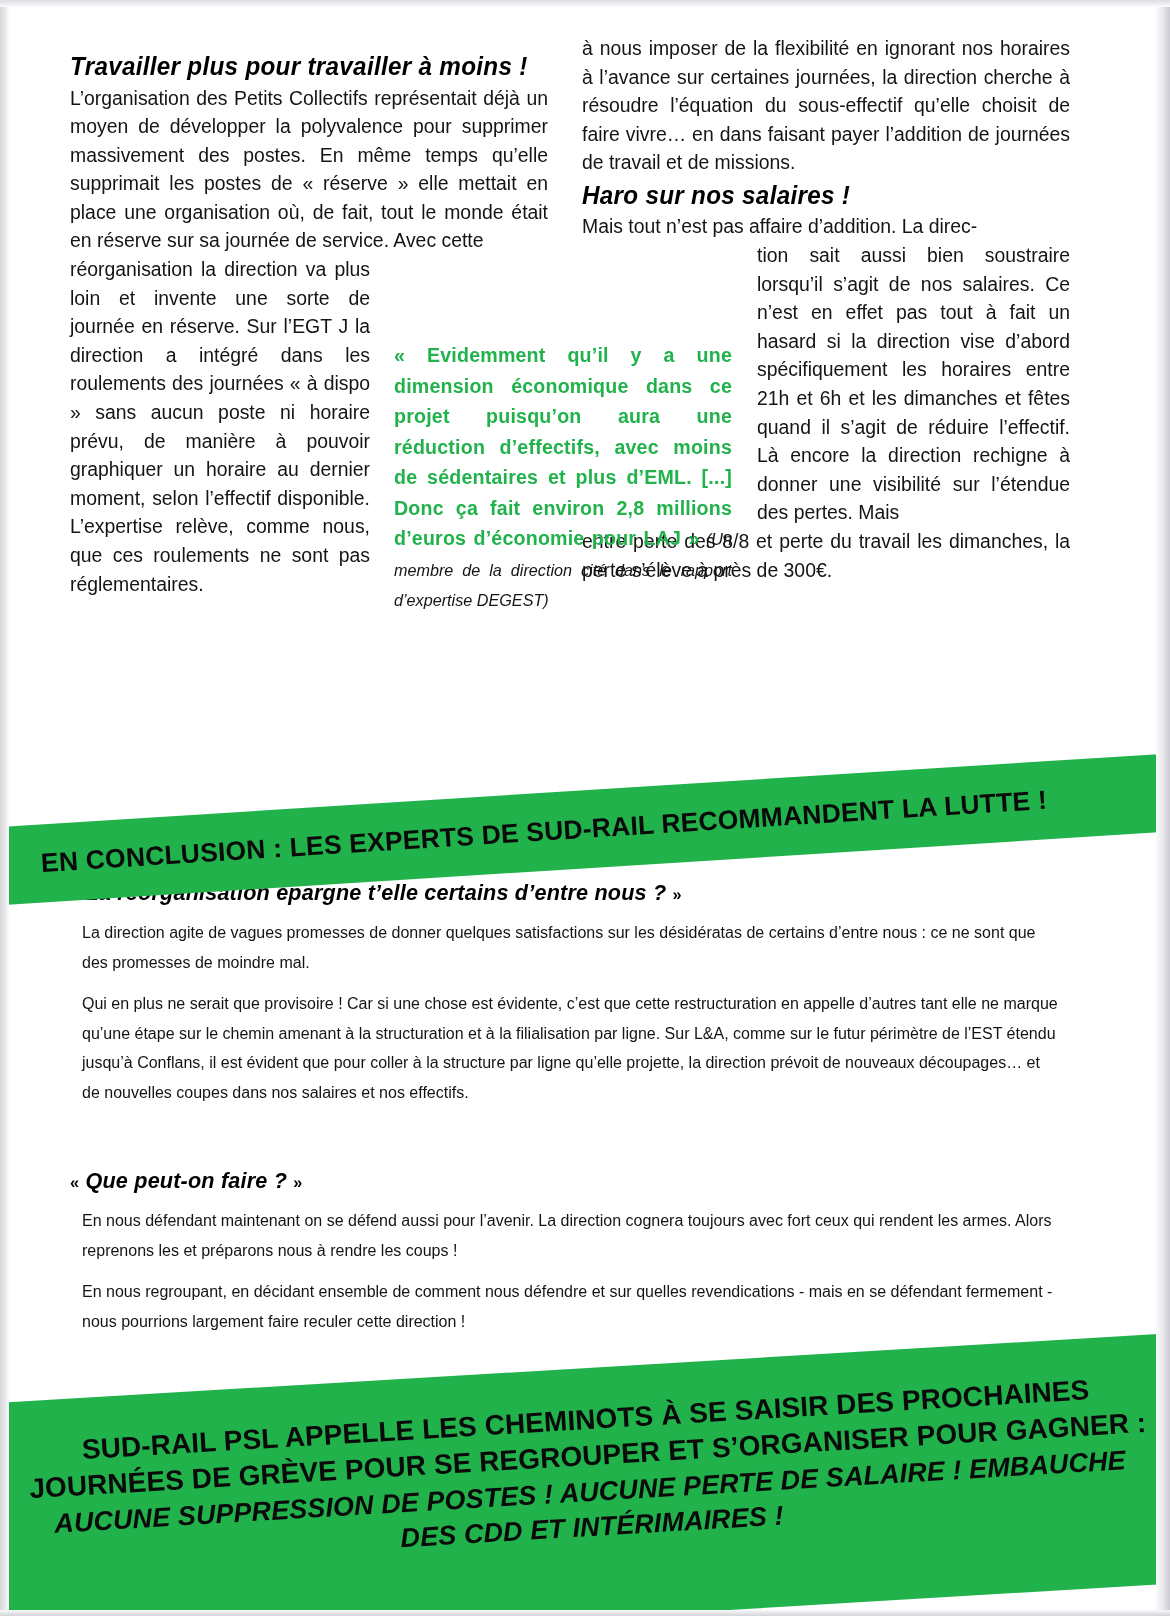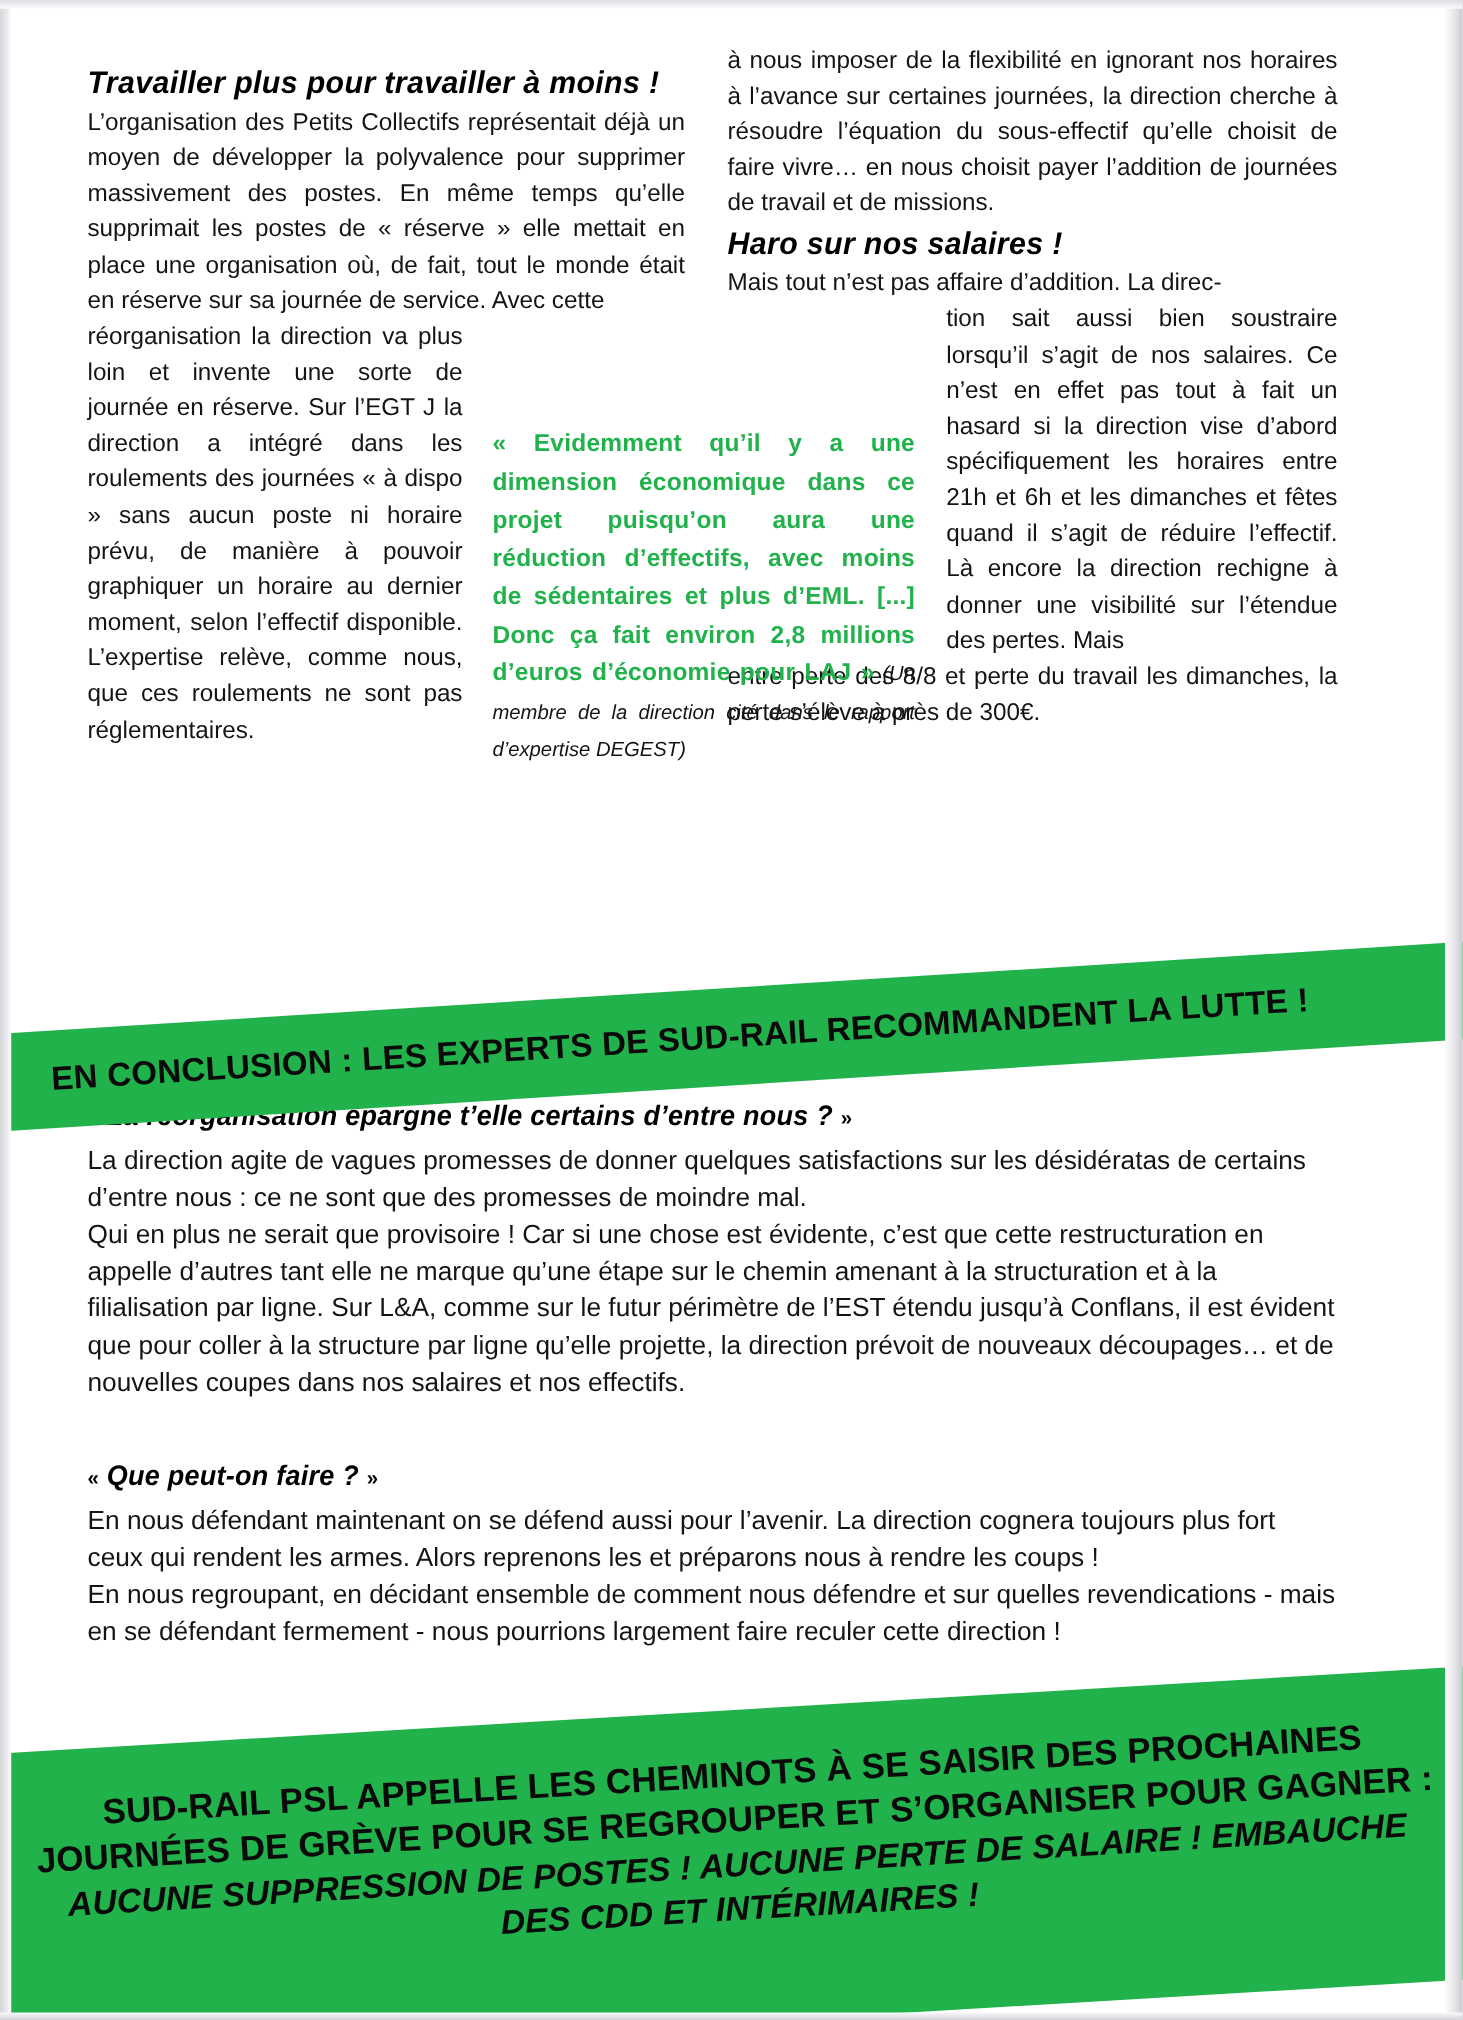--- a/index.html
+++ b/index.html
@@ -121,41 +121,41 @@
   }
   #sec-reorg{top:880px;}
   #sec-faire{top:1168px;}
   h3.subhead{
     margin:0 0 8px 0;font-size:22.5px;font-weight:bold;font-style:italic;
     color:#000;letter-spacing:0.2px;
     transform:scaleX(0.96);transform-origin:left center;
   }
   h3.subhead .guill{font-size:17px;font-style:normal;font-weight:bold;}
   .wide-txt{
-    font-size:21px;line-height:29.6px;color:#141414;margin:0;
+    font-size:16px;line-height:29.6px;color:#141414;margin:12px;
     text-align:left;
   }
   .wide-txt.bold{font-weight:normal;}
   .sp{height:4px;}
 </style>
 </head>
 <body>
 
 <div id="page">
 
   <div class="article">
 
     <div class="col-left">
       <h2 class="head">Travailler plus pour travailler à moins !</h2>
       <p class="body-txt">L’organisation des Petits Collectifs représentait déjà un moyen de développer la polyvalence pour supprimer massivement des postes. En même temps qu’elle supprimait les postes de « réserve » elle mettait en place une organisation où, de fait, tout le monde était en réserve sur sa journée de service. Avec cette</p>
       <p class="body-txt wrap-left">réorganisation la direction va plus loin et invente une sorte de journée en réserve. Sur l’EGT J la direction a intégré dans les roulements des journées « à dispo » sans aucun poste ni horaire prévu, de manière à pouvoir graphiquer un horaire au dernier moment, selon l’effectif disponible. L’expertise relève, comme nous, que ces roulements ne sont pas réglementaires.</p>
     </div>
 
     <div class="col-right">
-      <p class="body-txt">à nous imposer de la flexibilité en ignorant nos horaires à l’avance sur certaines journées, la direction cherche à résoudre l’équation du sous-effectif qu’elle choisit de faire vivre… en nous choisit payer l’addition de journées de travail et de missions.</p>
+      <p class="body-txt">à nous imposer de la flexibilité en ignorant nos horaires à l’avance sur certaines journées, la direction cherche à résoudre l’équation du sous-effectif qu’elle choisit de faire vivre… en dans faisant payer l’addition de journées de travail et de missions.</p>
       <div class="sp"></div>
       <h2 class="head">Haro sur nos salaires !</h2>
       <p class="body-txt">Mais tout n’est pas affaire d’addition. La direc-</p>
       <p class="body-txt wrap-right" style="margin-left:175px;">tion sait aussi bien soustraire lorsqu’il s’agit de nos salaires. Ce n’est en effet pas tout à fait un hasard si la direction vise d’abord spécifiquement les horaires entre 21h et 6h et les dimanches et fêtes quand il s’agit de réduire l’effectif. Là encore la direction rechigne à donner une visibilité sur l’étendue des pertes. Mais</p>
       <p class="body-txt">entre perte des 8/8 et perte du travail les dimanches, la perte s’élève à près de 300€.</p>
     </div>
   </div>
 
   <div class="pullquote">
     <span>« Evidemment qu’il y a une dimension économique dans ce projet puisqu’on aura une réduction d’effectifs, avec moins de sédentaires et plus d’EML. [...] Donc ça fait environ 2,8 millions d’euros d’économie pour LAJ  »</span><span class="src"> (Un membre de la direction cité dans le rapport d’expertise DEGEST)</span>
@@ -170,21 +170,21 @@
   </div>
 
   <div class="section" id="sec-reorg">
     <h3 class="subhead"><span class="guill">«</span><span> La réorganisation épargne t’elle certains d’entre nous ? </span><span class="guill">»</span></h3>
     <p class="wide-txt">La direction agite de vagues promesses de donner quelques satisfactions sur les désidératas de certains d’entre nous : ce ne sont que des promesses de moindre mal.</p>
     <p class="wide-txt">Qui en plus ne serait que provisoire ! Car si une chose est évidente, c’est que cette restructuration en appelle d’autres tant elle ne marque qu’une étape sur le chemin amenant à la structuration et à la filialisation par ligne. Sur L&amp;A, comme sur le futur périmètre de l’EST étendu jusqu’à Conflans, il est évident que pour coller à la structure par ligne qu’elle projette, la direction prévoit de nouveaux découpages… et de nouvelles coupes dans nos salaires et nos effectifs.</p>
   </div>
 
   <div class="section" id="sec-faire">
     <h3 class="subhead"><span class="guill">«</span><span> Que peut-on faire ? </span><span class="guill">»</span></h3>
-    <p class="wide-txt">En nous défendant maintenant on se défend aussi pour l’avenir. La direction cognera toujours plus fort ceux qui rendent les armes. Alors reprenons les et préparons nous à rendre les coups !</p>
+    <p class="wide-txt">En nous défendant maintenant on se défend aussi pour l’avenir. La direction cognera toujours avec fort ceux qui rendent les armes. Alors reprenons les et préparons nous à rendre les coups !</p>
     <p class="wide-txt bold">En nous regroupant, en décidant ensemble de comment nous défendre et sur quelles revendications - mais en se défendant fermement - nous pourrions largement faire reculer cette direction !</p>
   </div>
 
   <div class="banner" id="banner-call">
     <div class="calltxt">
       <span class="cl cl1">SUD-RAIL PSL APPELLE LES CHEMINOTS À SE SAISIR DES PROCHAINES</span>
       <span class="cl cl2">JOURNÉES DE GRÈVE POUR SE REGROUPER ET S’ORGANISER POUR GAGNER :</span>
       <span class="cl cl3">AUCUNE SUPPRESSION DE POSTES ! AUCUNE PERTE DE SALAIRE ! EMBAUCHE</span>
       <span class="cl cl4">DES CDD ET INTÉRIMAIRES !</span>
     </div>

